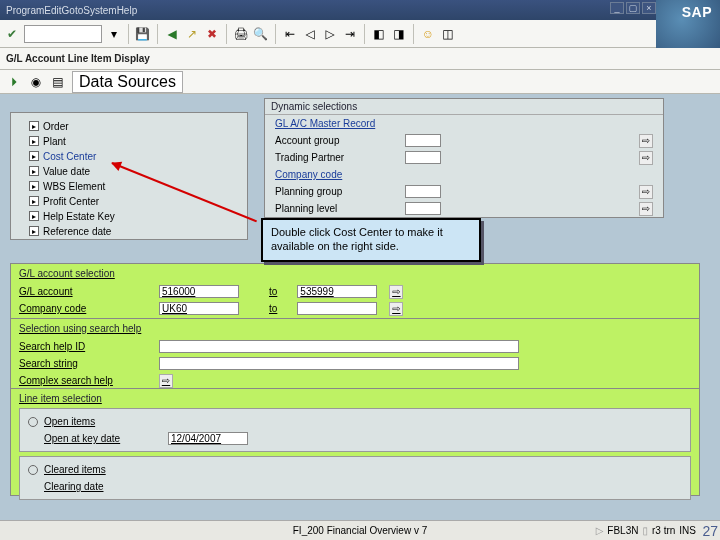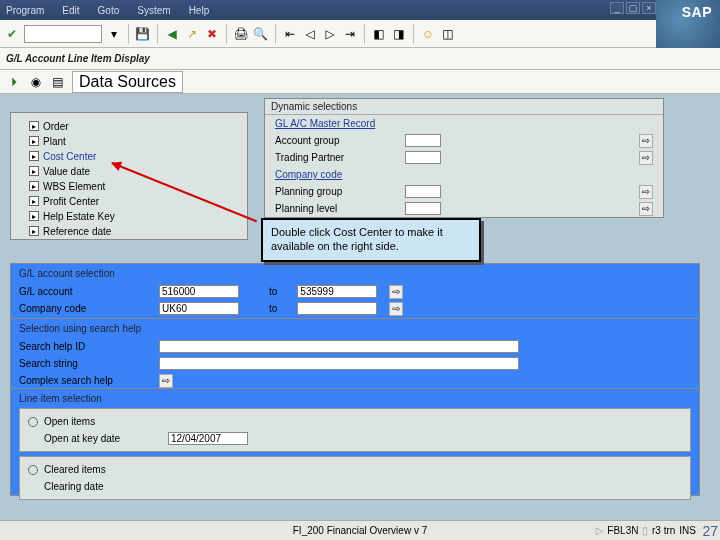--- a/index.html
+++ b/index.html
@@ -1,43 +1,43 @@
 <!DOCTYPE html>
 <html><head>
 <meta charset="utf-8">
 <style>
 * { box-sizing: border-box; margin: 0; padding: 0; font-family: Tahoma, Arial, sans-serif; font-size: 10px; }
 body { width: 720px; height: 540px; background: #b4c7d4; overflow: hidden; position: relative; }
 .menubar { background: linear-gradient(#3a527f, #2e4569); height: 20px; display: flex; align-items: center; padding: 0 6px; color: #d6dde8; position: relative; }
-.menubar span { margin-right: 18px; cursor: default; }
+.menubar span { cursor: default; }
 .windowicons { position: absolute; right: 64px; top: 2px; display: flex; gap: 2px; }
 .windowicons div { width: 14px; height: 12px; border: 1px solid #6b7c96; background: #3e5580; color: #c9d2e0; display: flex; align-items: center; justify-content: center; font-size: 9px; }
 .logo-area { position: absolute; right: 0; top: 0; width: 64px; height: 48px; background: radial-gradient(circle at 40% 40%, #5a8eb5, #365a7f); z-index: 2; }
 .logo-text { color: #fff; font-weight: bold; font-size: 14px; letter-spacing: 0.5px; position: absolute; right: 8px; top: 4px; }
 .toolbar1 { height: 28px; background: #f6f6f3; border-bottom: 1px solid #b8b8b0; display: flex; align-items: center; padding: 0 4px; gap: 4px; }
 .tb-input { width: 78px; height: 18px; border: 1px solid #999; background: #fff; }
 .tb-sep { width: 1px; height: 20px; background: #c0c0b8; margin: 0 2px; }
 .tb-icon { width: 16px; height: 16px; display: inline-flex; align-items: center; justify-content: center; font-size: 12px; cursor: pointer; }
-.title-row { height: 22px; background: #f6f6f3; border-bottom: 1px solid #b8b8b0; display: flex; align-items: center; padding: 0 6px; font-size: 13px; font-weight: bold; font-style: italic; color: #222; }
+.title-row { height: 22px; background: #f6f6f3; border-bottom: 1px solid #b8b8b0; display: flex; align-items: center; padding: 0 6px; font-size: 13px; font-weight: bold; color: #222; }
 .toolbar2 { height: 24px; background: #f6f6f3; border-bottom: 1px solid #b8b8b0; display: flex; align-items: center; padding: 0 6px; gap: 6px; }
 .tb-btn { padding: 1px 6px; border: 1px solid #aaa; background: #fff; font-size: 16px; cursor: pointer; }
 .panel-left { position: absolute; left: 10px; top: 112px; width: 238px; height: 128px; background: #dbe3e3; border: 1px solid #888; padding: 6px 4px; }
 .panel-left .row { display: flex; align-items: center; gap: 4px; height: 14px; margin-bottom: 1px; padding-left: 14px; }
 .tree-icon { width: 10px; height: 10px; border: 1px solid #666; display: inline-flex; align-items: center; justify-content: center; font-size: 8px; background: #fff; }
 .panel-right { position: absolute; left: 264px; top: 98px; width: 400px; background: #dbe3e3; border: 1px solid #888; }
 .grp-title { background: #dbe3e3; color: #223; padding: 2px 6px; font-size: 10px; border-bottom: 1px solid #aaa; }
 .link-lbl { color: #1a3d9a; text-decoration: underline; }
 .right-row { display: flex; align-items: center; padding: 2px 10px; height: 17px; }
 .right-row .lbl { width: 130px; }
 .inputbox { background: #fff; border: 1px solid #888; height: 13px; width: 36px; }
 .arrow-btn { width: 14px; height: 14px; border: 1px solid #aaa; background: #eee; margin-left: auto; display: flex; align-items: center; justify-content: center; font-size: 10px; cursor: pointer; }
 .callout { position: absolute; left: 261px; top: 218px; width: 220px; background: #cce5f5; border: 2px solid #000; padding: 6px 8px; font-size: 11px; line-height: 1.25; z-index: 10; box-shadow: 3px 3px 0 #556; }
 .arrow { position: absolute; left: 112px; top: 162px; width: 156px; height: 2px; background: #d40000; transform: rotate(22deg); transform-origin: left center; z-index: 9; }
 .arrow::before { content: ''; position: absolute; left: -6px; top: -4px; border: 5px solid transparent; border-right: 10px solid #d40000; }
-.groupbox { position: absolute; background: #3b82f6; border: 1px solid #888; padding: 4px 8px 8px 8px; }
+.groupbox { position: absolute; background: #bef264; border: 1px solid #888; padding: 4px 8px 8px 8px; text-decoration: underline; }
 .groupbox .legend { font-size: 10px; color: #223; margin-bottom: 4px; }
 .gb1 { left: 10px; top: 263px; width: 690px; }
 .gb2 { left: 10px; top: 318px; width: 690px; }
 .gb3 { left: 10px; top: 388px; width: 690px; height: 108px;}
 .form-row { display: flex; align-items: center; height: 17px; }
 .form-row .flbl { width: 140px; }
 .form-row .fval { background: #fff; border: 1px solid #888; height: 13px; width: 80px; padding: 0 2px; }
 .form-row .to { margin: 0 20px 0 30px; }
 .sq-btn { width: 14px; height: 14px; border: 1px solid #aaa; background: #eee; margin-left: 12px; cursor: pointer; display: flex; align-items: center; justify-content: center; font-size: 10px; }
 .radio { width: 10px; height: 10px; border: 1px solid #666; border-radius: 50%; margin-right: 6px; display: inline-block; vertical-align: middle; }

